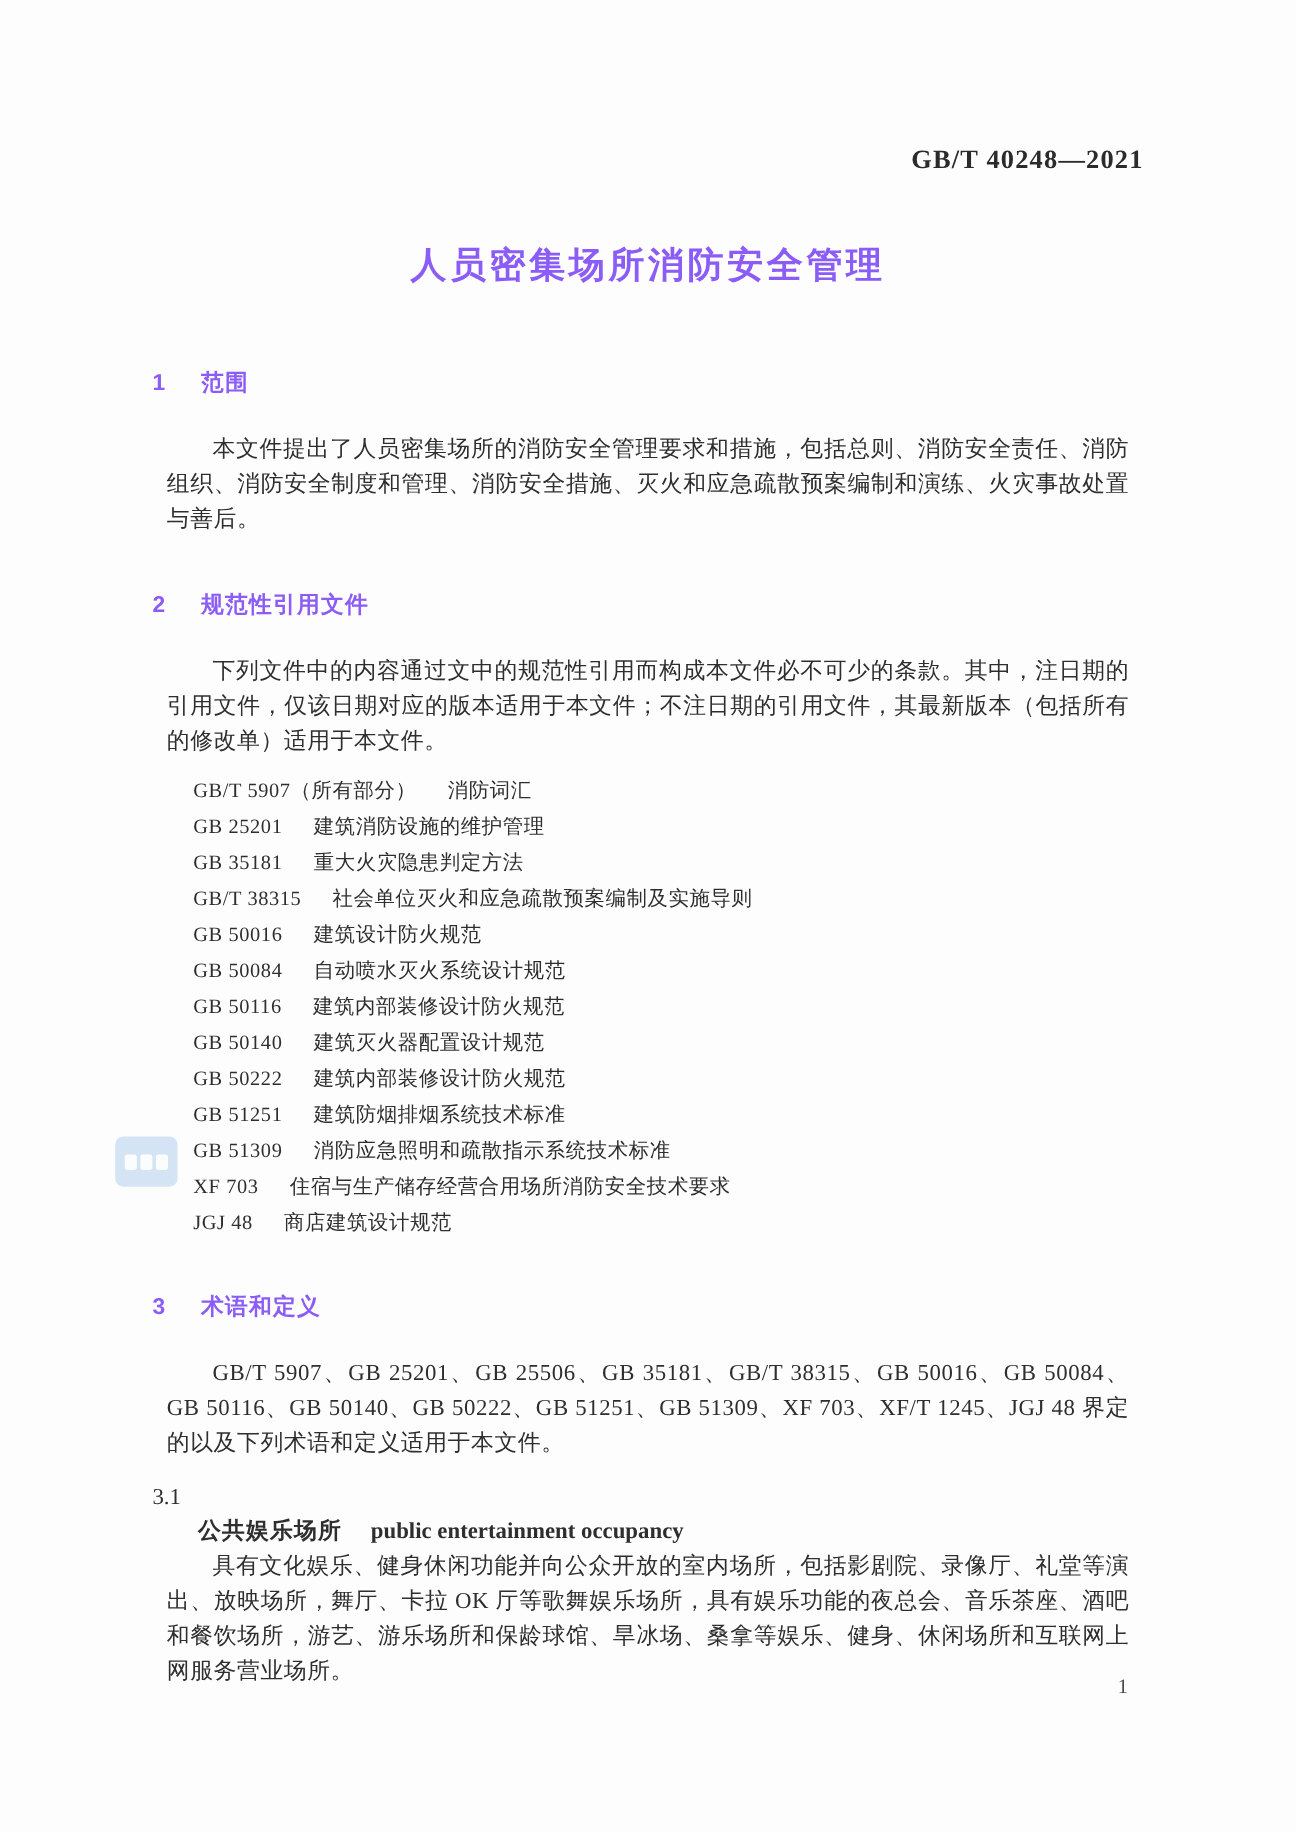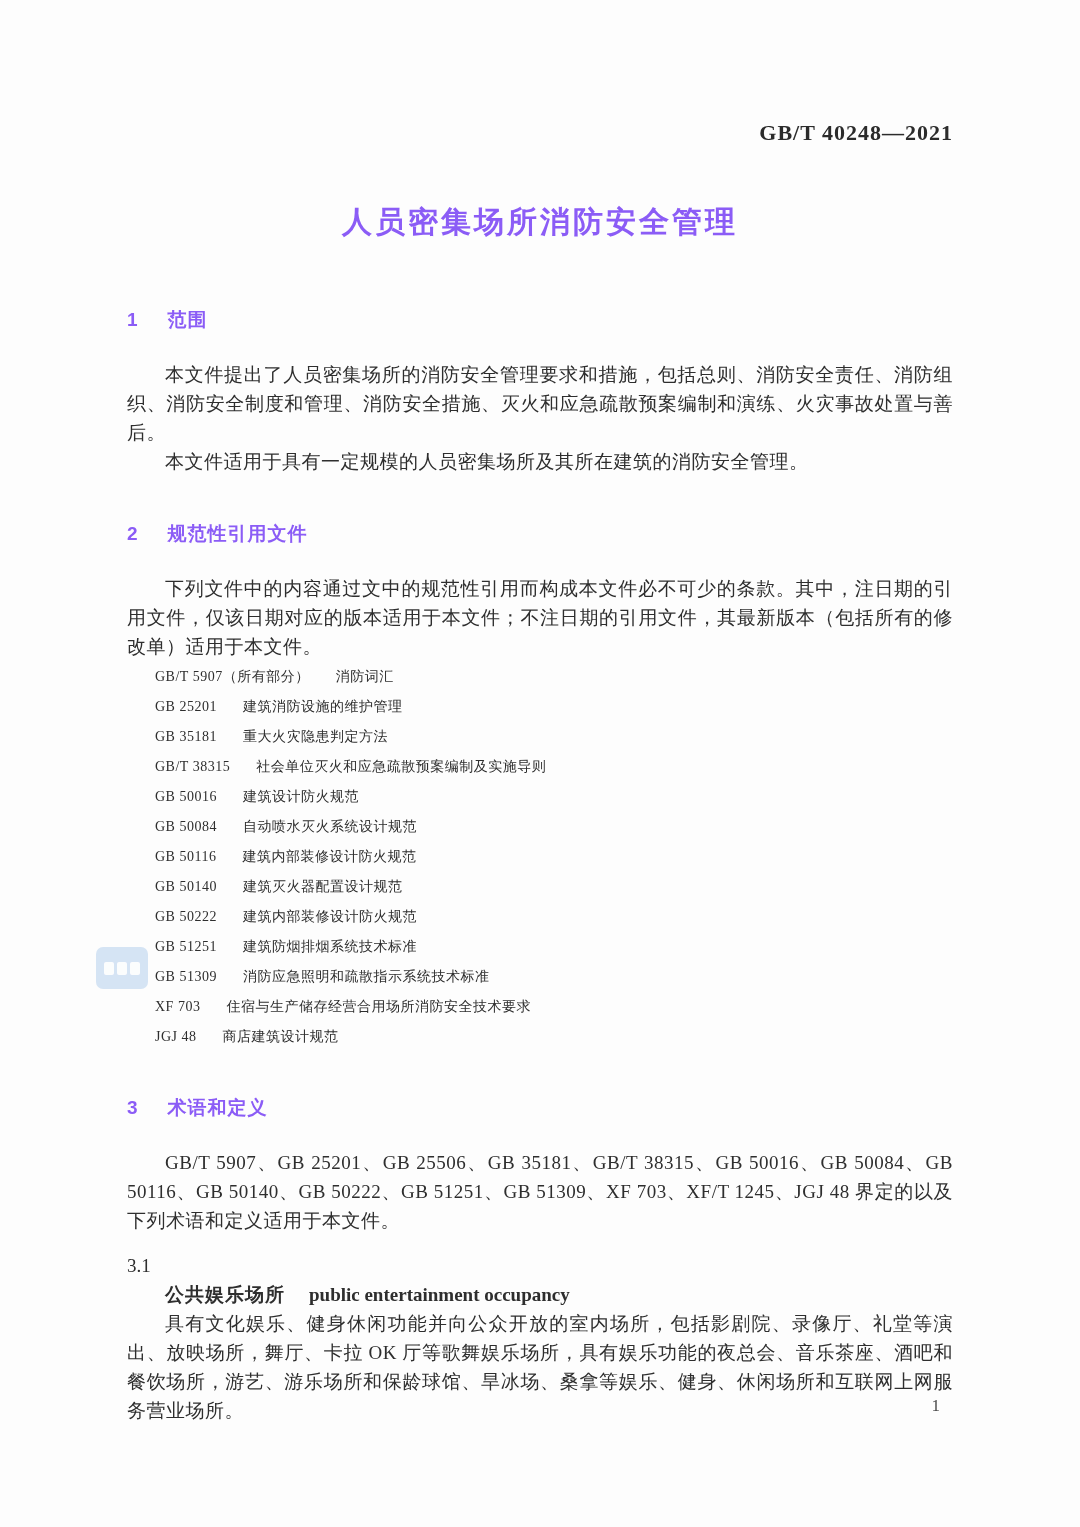--- a/index.html
+++ b/index.html
@@ -46,32 +46,32 @@
     line-height:24px;
     color:#8b5cf6;
   }
   .sec-heading .h-num{display:inline-block;}
   .sec-heading .h-text{display:inline-block;margin-left:30px;letter-spacing:1px;}
   .sec-1{margin-top:66px;}
   .sec-2{margin-top:46px;}
   .sec-3{margin-top:44px;}
   
   .para{
-    margin:0;
+    margin:12px;
     font-size:19px;
     line-height:29px;
     text-align:justify;
     text-indent:2em;
     letter-spacing:0.5px;
   }
   .para-block{margin-top:28px;}
   
   .ref-list{margin-top:1px;}
   .ref-line{
-    font-size:14px;
+    font-size:17px;
     line-height:30px;
     padding-left:2em;
     letter-spacing:0.5px;
     white-space:nowrap;
   }
   .ref-code{display:inline-block;}
   .ref-title{display:inline-block;margin-left:26px;}
   
   .term-number{
     margin-top:16px;
@@ -132,21 +132,20 @@
 
   <div class="doc-code">GB/T 40248—2021</div>
 
   <div class="doc-title">人员密集场所消防安全管理</div>
 
   <div class="sec-heading sec-1">
     <span class="h-num">1</span><span class="h-text">范围</span>
   </div>
   <div class="para-block">
     <p class="para">本文件提出了人员密集场所的消防安全管理要求和措施，包括总则、消防安全责任、消防组织、消防安全制度和管理、消防安全措施、灭火和应急疏散预案编制和演练、火灾事故处置与善后。</p>
-    <p class="para">本文件适用于具有一定规模的人员密集场所及其所在建筑的消防安全管理。</p>
   </div>
 
   <div class="sec-heading sec-2">
     <span class="h-num">2</span><span class="h-text">规范性引用文件</span>
   </div>
   <div class="para-block">
     <p class="para">下列文件中的内容通过文中的规范性引用而构成本文件必不可少的条款。其中，注日期的引用文件，仅该日期对应的版本适用于本文件；不注日期的引用文件，其最新版本（包括所有的修改单）适用于本文件。</p>
   </div>
   <div class="ref-list">
     <div class="ref-line"><span class="ref-code">GB/T 5907（所有部分）</span><span class="ref-title">消防词汇</span></div>

